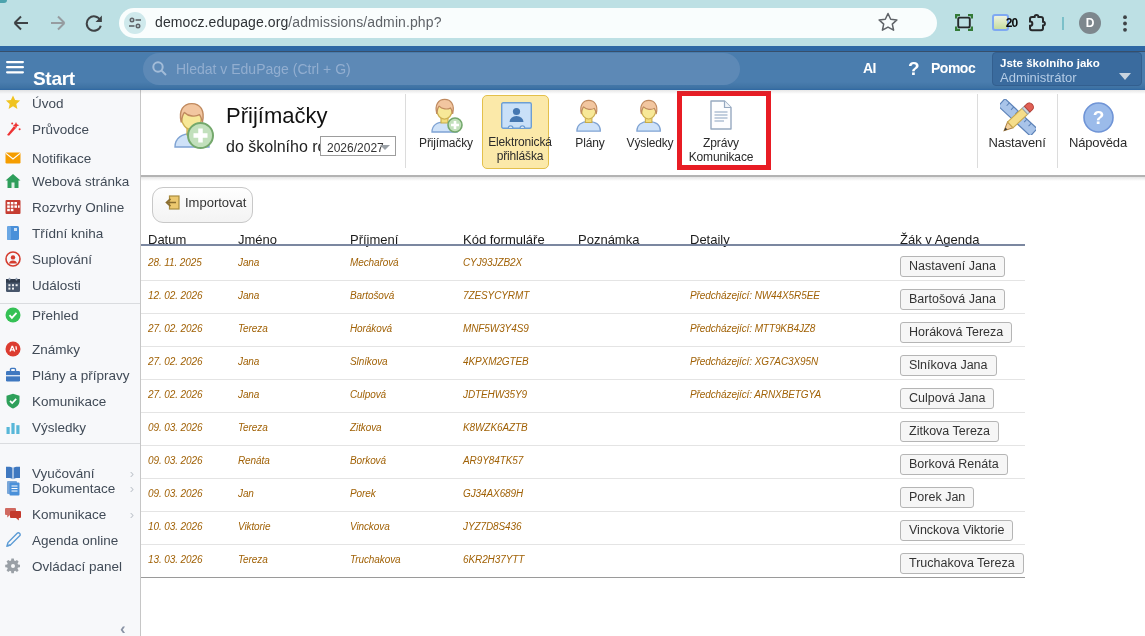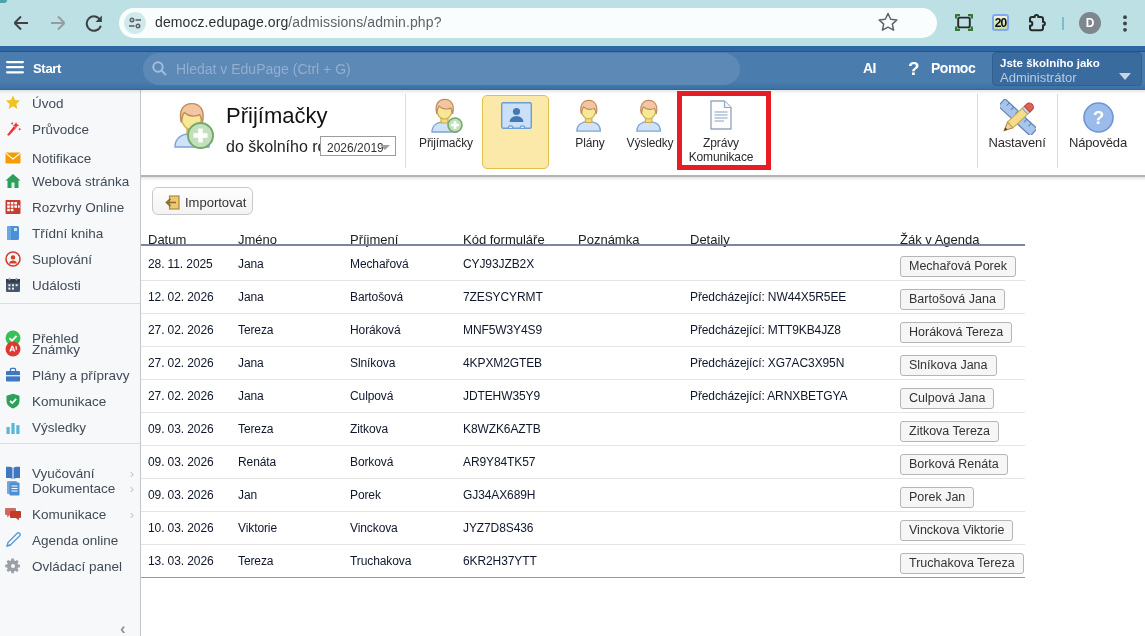--- a/index.html
+++ b/index.html
@@ -13,21 +13,21 @@
   #tabcorner { left:0; top:0; width:7px; height:3px; background:#4da3ad; border-bottom-right-radius:5px; }
   #urlpill { left:119px; top:8px; width:818px; height:30px; background:#f9fdfd; border-radius:15px; }
   #tunecircle { left:124px; top:12px; width:22px; height:22px; background:#cfe9ec; border-radius:50%; }
   #urltext { left:155px; top:14px; font-size:14px; color:#2e3236; letter-spacing:0.1px; }
   #urltext .path { color:#5f6368; }
 
   
   #bluehead { left:0; top:46px; width:1145px; height:44px;
      background:linear-gradient(#4a7dae 0px, #4a7dae 36px, #3e72a3 42px, #2e67a3 44px); }
   #bluestrip { left:0; top:46px; width:1145px; height:5.5px; background:#2e68a4; border-bottom:1.5px solid #374f6b; }
-  #startlbl { left:33px; top:61px; font-size:13px; font-weight:bold; color:#fff; letter-spacing:-0.3px; }
+  #startlbl { left:33px; top:68px; font-size:19px; font-weight:bold; color:#fff; letter-spacing:-0.3px; }
   #searchpill { left:143px; top:53px; width:597px; height:32px; background:#5d89b6; border-radius:17px; }
   #searchph { left:176px; top:61px; font-size:14px; color:#92aed0; }
   .whitebold { color:#fff; font-weight:bold; font-size:14px; letter-spacing:-0.5px; }
   #userbox { left:992px; top:52px; width:150px; height:34px; background:#3a6b9e; border-radius:4px; border:1px solid #335f8f;}
   #userbox .l1 { position:absolute; left:7px; top:4px; font-size:11.5px; font-weight:bold; color:#fff; }
   #userbox .l2 { position:absolute; left:7px; top:17px; font-size:13px; color:#b4cce6; }
   #usercaret { position:absolute; right:10px; top:20px; width:0; height:0; border-left:6.5px solid transparent; border-right:6.5px solid transparent; border-top:7.5px solid #c9d4df; }
 
   
   #sidebar { left:0; top:90px; width:141px; height:546px; background:#f7f8fa; border-right:1px solid #c6c6c6; }
@@ -45,27 +45,27 @@
   #yearsel { position:absolute; left:179px; top:46px; width:76px; height:20px; border:1px solid #9d9d9d; background:#fff; }
   #yearsel span { position:absolute; left:6px; top:3.5px; font-size:12px; color:#333; }
   #yearsel .c { position:absolute; left:auto; right:5px; top:8px; width:0; height:0; border-left:5px solid transparent; border-right:5px solid transparent; border-top:5px solid #9aa0a6; }
   .tlbl { font-size:12px; color:#2b2b2b; line-height:11.5px; letter-spacing:-0.15px; }
   #seltab { position:absolute; left:341px; top:5px; width:67px; height:74px; background:#fbe9a9; border:1px solid #e3c04b; border-radius:5px; }
   #redbox { position:absolute; left:536px; top:1px; width:94px; height:79px; border:5px solid #e81c24; }
   .tlblwrap { position:absolute; width:120px; text-align:center; top:46px; line-height:11.5px; }
 
   
   #content { left:141px; top:177px; width:1004px; height:459px; background:#fff; }
-  #importbtn { position:absolute; left:11px; top:10px; width:101px; height:28px; background:linear-gradient(#fefefe,#f3f3f3); border:1px solid #c8c8c8; border-radius:6px; }
+  #importbtn { position:absolute; left:11px; top:10px; width:101px; height:36px; background:linear-gradient(#fefefe,#f3f3f3); border:1px solid #c8c8c8; border-radius:11px; }
   #importbtn span { position:absolute; left:32px; top:7px; font-size:13px; color:#333; }
   .hcell { position:absolute; top:47px; font-size:13px; color:#1c1c1c;margin-top:8px; }
   #hline { position:absolute; left:0px; top:67px; width:884px; border-top:2px solid #7b87a0; }
   .rowsep { position:absolute; left:0px; width:884px; border-top:1px solid #e4e4e4; }
   #lastline { position:absolute; left:0px; top:400px; width:884px; border-top:1px solid #9a9a9a; }
-  .cell { position:absolute; font-size:12px; color:#0f172a; white-space:nowrap; letter-spacing:-0.1px; }
+  .cell { position:absolute; font-size:10px; color:#a16207; white-space:nowrap; letter-spacing:-0.1px;font-style:italic; }
   .zbtn { position:absolute; left:759px; height:21px; background:#f6f6f6; border:1px solid #b5b5b5; border-radius:3px; font-size:12.5px; color:#333; padding:0 8px; line-height:19px; white-space:nowrap; }
 </style>
 </head>
 <body>
 
 <div class="abs" id="bbar"></div>
 <div class="abs" id="tabcorner"></div>
 <svg class="abs" style="left:13px;top:14px" width="90" height="18" viewBox="0 0 90 18">
   <g fill="none" stroke="#3e4245" stroke-width="2">
     <path d="M1.5 9 H15 M1.5 9 l6.5 -6.5 M1.5 9 l6.5 6.5"></path>
@@ -94,21 +94,21 @@
 <svg class="abs" style="left:955px;top:14px" width="18" height="17" viewBox="0 0 18 17">
   <g fill="none" stroke="#337a36" stroke-width="2.2">
     <path d="M1.1 4.5 V1.1 H5"></path>
       <path d="M13 1.1 H16.9 V4.5"></path>
       <path d="M16.9 12.5 V15.9 H13"></path>
       <path d="M5 15.9 H1.1 V12.5"></path>
   </g>
   <rect x="3.2" y="3.6" width="11.6" height="9.8" rx="1.6" fill="none" stroke="#27292b" stroke-width="1.9"></rect>
 </svg>
 <div class="abs" style="left:992px;top:14px;width:17px;height:17px;border:2.5px solid #7fa9f2;border-radius:3px;background:linear-gradient(#edf2e0,#c6dd9e)"></div>
-<div class="abs" style="left:992px;top:16px;width:17px;text-align:center;font-size:12px;font-weight:bold;color:#0c0c0c;letter-spacing:-0.8px">20</div>
+<div class="abs" style="left:992px;top:16px;width:39px;text-align:center;font-size:12px;font-weight:bold;color:#0c0c0c;letter-spacing:-0.8px">20</div>
 <svg class="abs" style="left:1026px;top:13px" width="21" height="19" viewBox="0 0 21 19">
   <path d="M6,17.2 a2 2 0 0 1 -2,-2 v-2.4 h.2 a2.15 2.15 0 0 0 0,-4.3 h-.2 V6 a2 2 0 0 1 2,-2 h2.6 a1.9 1.9 0 0 1 3.8,0 h2.6 a2 2 0 0 1 2,2 v2.7 a1.9 1.9 0 0 1 0,3.8 v2.7 a2 2 0 0 1 -2,2 z" fill="none" stroke="#27292b" stroke-width="2"></path>
 </svg>
 <div class="abs" style="left:1062px;top:17px;width:2px;height:13px;background:#7bc0c9"></div>
 <div class="abs" style="left:1079px;top:12px;width:22px;height:22px;border-radius:50%;background:#7d878d"></div>
 <div class="abs" style="left:1079px;top:16px;width:22px;text-align:center;font-size:12px;font-weight:bold;color:#fff">D</div>
 <svg class="abs" style="left:1122px;top:15px" width="6" height="17" viewBox="0 0 6 17" fill="#3e4245">
   <circle cx="3" cy="2.2" r="1.9"></circle>
     <circle cx="3" cy="8.5" r="1.9"></circle>
     <circle cx="3" cy="14.8" r="1.9"></circle>
@@ -214,21 +214,21 @@
         <rect x="3.4" y="7.2" width="2" height="2"></rect>
         <rect x="7" y="7.2" width="2" height="2"></rect>
         <rect x="10.6" y="7.2" width="2" height="2"></rect>
         <rect x="3.4" y="10.6" width="2" height="2"></rect>
         <rect x="7" y="10.6" width="2" height="2"></rect>
       </g>
     </svg>
     <span class="mtx">Události</span>
   </div>
 <div class="msep" style="top:303px"></div>
-<div class="mitem" style="top:325px">
+<div class="mitem" style="top:302px">
     <svg class="mic" viewBox="0 0 16 16">
       <circle cx="8" cy="8" r="7.5" fill="#35c155"></circle>
       <path d="M4.5 8.2 l2.4 2.6 4.6 -5" fill="none" stroke="#fff" stroke-width="1.8"></path>
     </svg>
     <span class="mtx">Přehled</span>
   </div>
 <div class="mitem" style="top:336px">
     <svg class="mic" viewBox="0 0 16 16">
       <circle cx="8" cy="8" r="7.5" fill="#dc3c30"></circle>
       <path d="M5 10.5 l2 -5 h.6 l2 5 m-4 -1.6 h3.4 M11 5.2 l.4 3.6" fill="none" stroke="#fff" stroke-width="1.3"></path>
@@ -314,21 +314,21 @@
     <path d="M4,46 c0,-9 7,-13.5 17,-13.5 s17,4.5 17,13.5 z" fill="#cfe2f8" stroke="#7fa3d3" stroke-width="1.4"></path>
     <path d="M16,26 h9 v8 h-9 z" fill="#f1dd7e" stroke="#c9ab46" stroke-width="1.2"></path>
     <ellipse cx="20.5" cy="16.5" rx="10" ry="12" fill="#f7e898" stroke="#cdb052" stroke-width="1.3"></ellipse>
     <path d="M10.2,21 C7.4,9.5 12.4,2.6 20.8,2.6 c8.4,0 13.4,6.9 10.6,18.4 c-.8,-3.4 -1.6,-5.5 -2.9,-7.3 c-3.9,2.3 -11.2,1.8 -15.1,-2.3 c-1.3,1.6 -2.4,5 -3.2,9.6 z" fill="#f2c6a0" stroke="#c08a5f" stroke-width="1.4" stroke-linejoin="round"></path>
     <circle cx="29.5" cy="34.5" r="12.5" fill="#c2e0bc" stroke="#74a86c" stroke-width="2"></circle>
     <path d="M29.5 27.5 v14 M22.5 34.5 h14" stroke="#fff" stroke-width="4.5"></path>
   </svg>
   <div id="ttl">Přijímačky</div>
   <div id="subttl">do školního roku:</div>
   <div id="yearsel">
-      <span>2026/2019</span>
+      <span>2026/2027</span>
       <span class="c"></span>
     </div>
   <div class="vsep" style="left:264px"></div>
   <div class="vsep" style="left:836px"></div>
   <div class="vsep" style="left:916px"></div>
   <div id="seltab"></div>
   <div id="redbox"></div>
 
   <svg class="abs" style="left:289px;top:8px" width="33" height="36" viewBox="0 0 33 36">
     <path d="M2,34 c0,-6.8 5,-10 12.5,-10 s12.5,3.2 12.5,10 z" fill="#cfe2f8" stroke="#7fa3d3" stroke-width="1.3"></path>
@@ -339,20 +339,21 @@
     <path d="M25 23 v8 M21 27 h8" stroke="#fff" stroke-width="2.6"></path>
   </svg>
   <div class="tlblwrap" style="left:245px"><span class="tlbl">Přijímačky</span></div>
 
   <svg class="abs" style="left:360px;top:12px" width="31" height="27" viewBox="0 0 31 27">
     <rect x=".7" y=".7" width="29.6" height="25.6" rx="1.5" fill="#c9e0f8" stroke="#6d9ed3" stroke-width="1.4"></rect>
     <circle cx="15.5" cy="9.5" r="3.6" fill="#4577b1"></circle>
     <path d="M8.5,20 a7 6 0 0 1 14,0 z" fill="#4577b1"></path>
     <path d="M7.2,26.3 a2.4 2.4 0 0 1 4.8,0 z M19,26.3 a2.4 2.4 0 0 1 4.8,0 z" fill="#fff" stroke="#6d9ed3" stroke-width="1.2"></path>
   </svg>
+  <div class="tlblwrap" style="left:319px;top:45px"><span class="tlbl">Elektronická<br>přihláška</span></div>
 
   <svg class="abs" style="left:434px;top:9px" width="31" height="34" viewBox="0 0 33 36">
     <path d="M2,34 c0,-6.8 5,-10 12.5,-10 s12.5,3.2 12.5,10 z" fill="#cfe2f8" stroke="#7fa3d3" stroke-width="1.3"></path>
     <path d="M11,19 h7 v6 h-7 z" fill="#f1dd7e" stroke="#c9ab46" stroke-width="1.1"></path>
     <ellipse cx="14.5" cy="12" rx="7.6" ry="9.2" fill="#f7e898" stroke="#cdb052" stroke-width="1.2"></ellipse>
     <path d="M6.7,15.5 C4.6,6.7 8.4,1.4 14.7,1.4 c6.3,0 10.1,5.3 8,14.1 c-.6,-2.6 -1.2,-4.2 -2.2,-5.6 c-3,1.8 -8.5,1.4 -11.4,-1.7 c-1,1.2 -1.8,3.8 -2.4,7.3 z" fill="#f2c6a0" stroke="#c08a5f" stroke-width="1.2" stroke-linejoin="round"></path>
   </svg>
   <div class="tlblwrap" style="left:389px"><span class="tlbl">Plány</span></div>
 
   <svg class="abs" style="left:494px;top:9px" width="31" height="34" viewBox="0 0 33 36">
@@ -418,21 +419,21 @@
   <div class="hcell" style="left:322px">Kód formuláře</div>
   <div class="hcell" style="left:437px">Poznámka</div>
   <div class="hcell" style="left:549px">Detaily</div>
   <div class="hcell" style="left:759px">Žák v Agenda</div>
   <div id="hline"></div>
 
   <div class="cell" style="left:7px;top:80px">28. 11. 2025</div>
     <div class="cell" style="left:97px;top:80px">Jana</div>
     <div class="cell" style="left:209px;top:80px">Mechařová</div>
     <div class="cell" style="left:322px;top:80px">CYJ93JZB2X</div>
-    <div class="zbtn" style="top:79px">Mechařová Porek</div>
+    <div class="zbtn" style="top:79px">Nastavení Jana</div>
   <div class="rowsep" style="top:103px"></div>
   <div class="cell" style="left:7px;top:113px">12. 02. 2026</div>
     <div class="cell" style="left:97px;top:113px">Jana</div>
     <div class="cell" style="left:209px;top:113px">Bartošová</div>
     <div class="cell" style="left:322px;top:113px">7ZESYCYRMT</div>
     <div class="cell" style="left:549px;top:113px">Předcházející: NW44X5R5EE</div>
     <div class="zbtn" style="top:112px">Bartošová Jana</div>
   <div class="rowsep" style="top:136px"></div>
   <div class="cell" style="left:7px;top:146px">27. 02. 2026</div>
     <div class="cell" style="left:97px;top:146px">Tereza</div>

